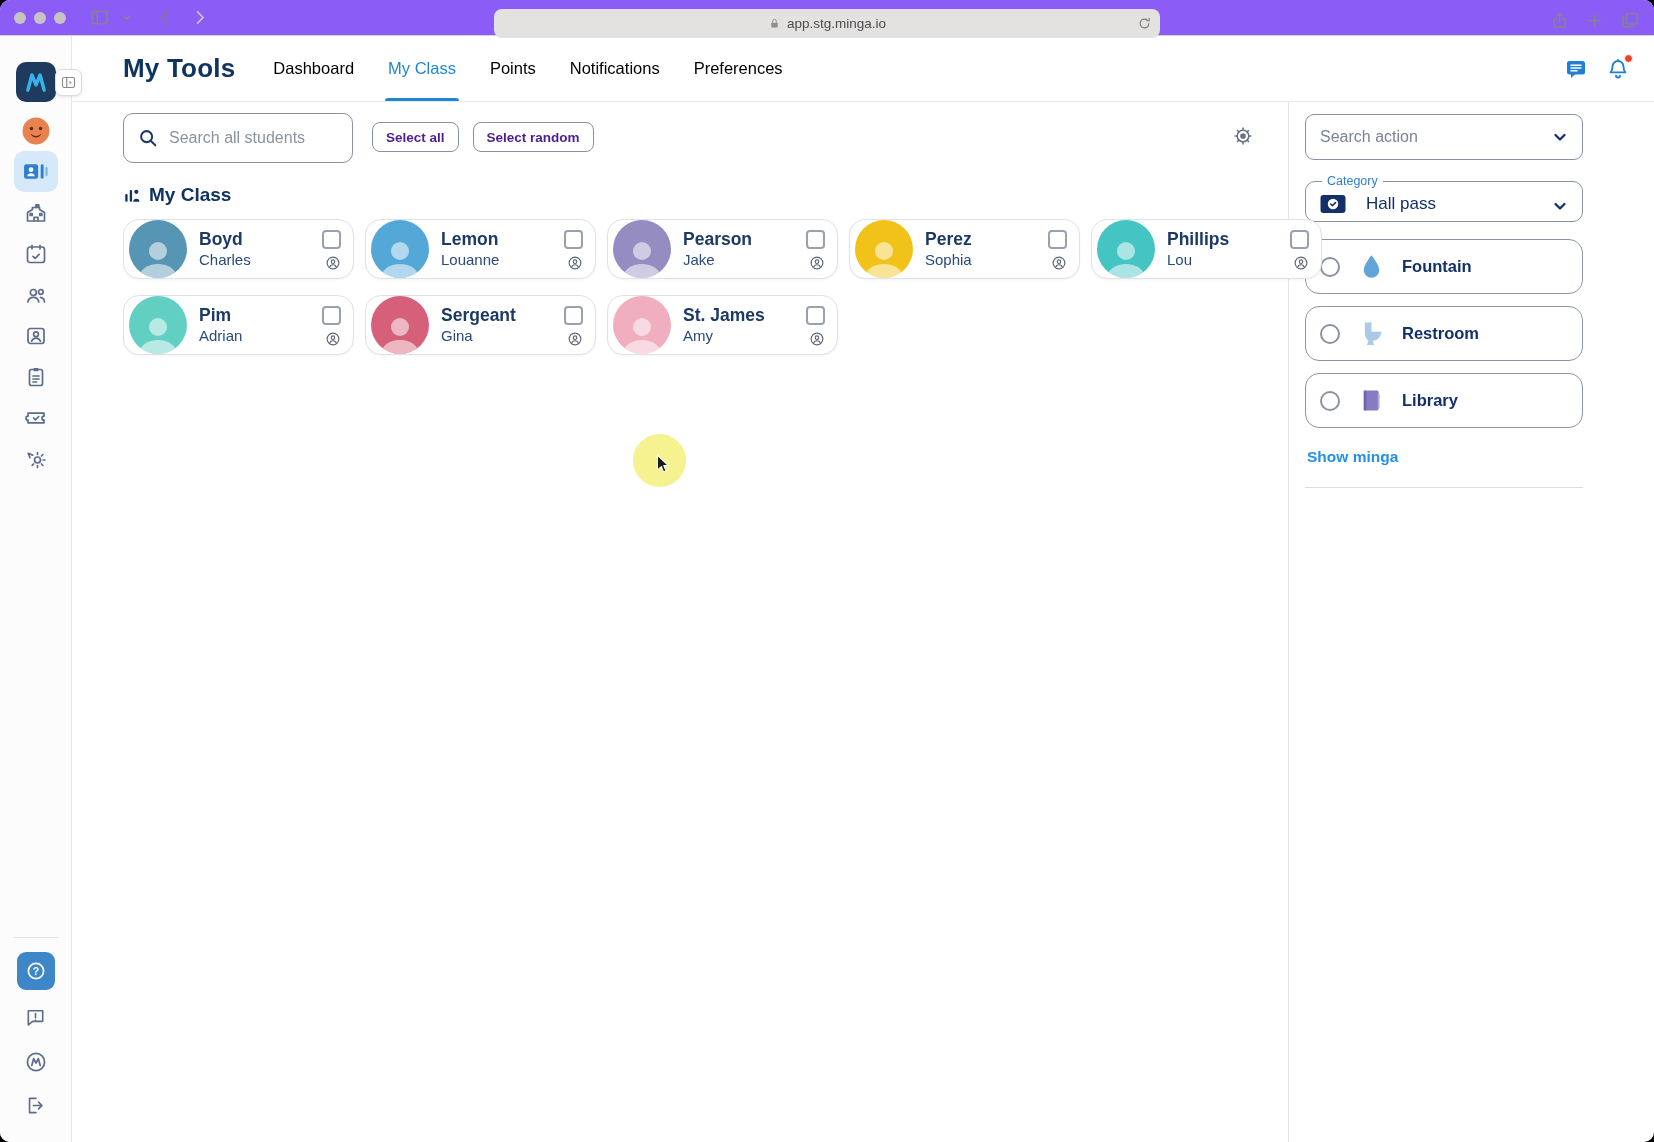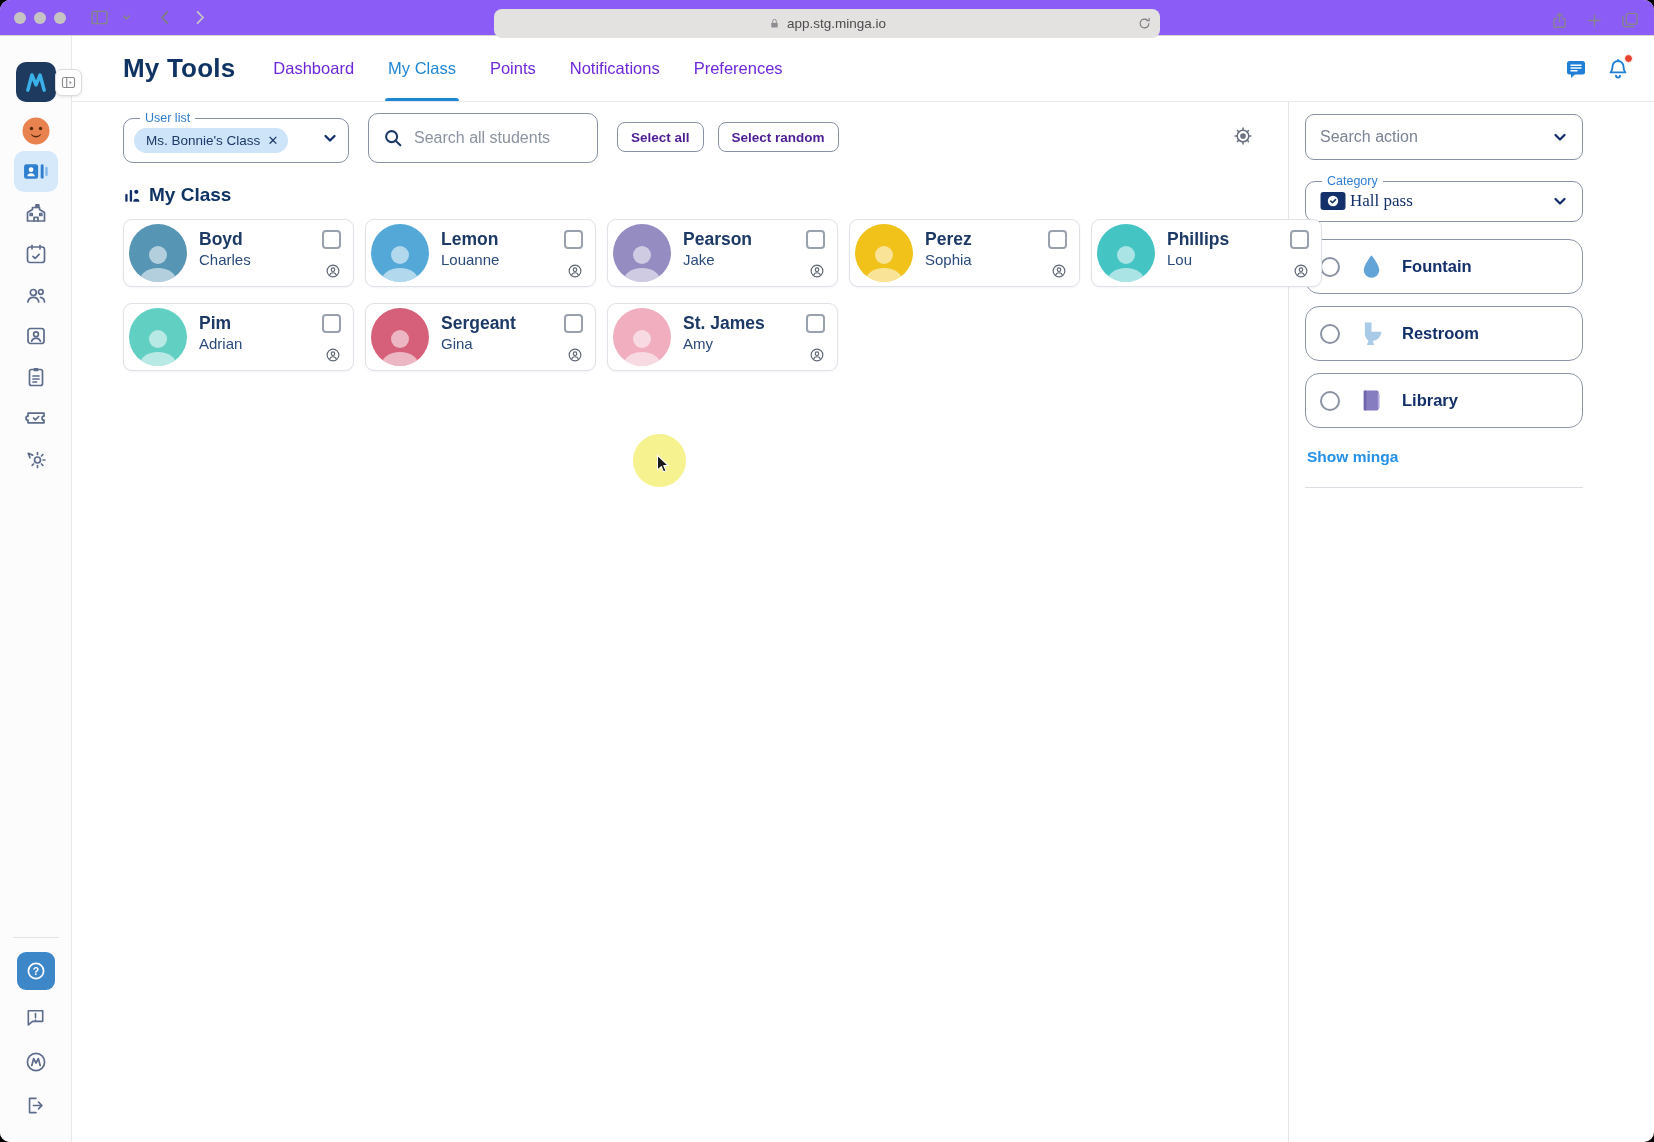--- a/index.html
+++ b/index.html
@@ -25,21 +25,21 @@
   .sb-item { width:44px; height:41px; border-radius:10px; display:flex; align-items:center; justify-content:center; cursor:pointer; }
   .sb-item.active { background:#d5e9fb; }
   .sb-bottom { margin-top:auto; display:flex; flex-direction:column; align-items:center; gap:3px; padding-top:14px; border-top:1px solid #e4e4e6; width:46px; }
   .sb-item.highlighted { background:#3d87c8; width:38px; height:38px; border-radius:9px; margin-bottom:4px; }
   svg.line { fill:none; stroke:#5d6c8a; stroke-width:1.7; stroke-linecap:round; stroke-linejoin:round; }
 
   .content { flex:1; display:flex; flex-direction:column; min-width:0; }
   .app-header { height:66px; flex:0 0 auto; display:flex; align-items:center; padding:0 24px 0 51px; border-bottom:1px solid #e8eaee; }
   .page-title { font-size:26px; font-weight:bold; color:#0f3464; margin-right:38px; letter-spacing:.2px; }
   .nav-tabs { display:flex; gap:34px; height:100%; }
-  .tab { position:relative; display:flex; align-items:center; height:100%; font-size:16.5px; color:#6d28d9; cursor:pointer; }
+  .tab { position:relative; display:flex; align-items:center; height:100%; font-size:16.5px; color:#000000; cursor:pointer; }
   .tab.active { color:#1f86d6; }
   .tab.active::after { content:""; position:absolute; left:-3px; right:-3px; bottom:0; height:3px; border-radius:3px 3px 0 0; background:#1f86d6; }
   .header-icons { margin-left:auto; display:flex; gap:18px; align-items:center; }
   .bell-wrap { position:relative; }
   .red-dot { position:absolute; top:-3px; right:-3px; width:9px; height:9px; border-radius:50%; background:#e8432e; border:1.5px solid #fff; }
 
   .body { flex:1; display:flex; min-height:0; }
   .main { flex:1; min-width:0; padding:9px 20px 0 51px; position:relative; }
 
   
@@ -54,36 +54,36 @@
   .searchbox { width:230px; height:50px; border:1px solid #8792a3; border-radius:10px; display:flex; align-items:center; gap:10px; padding:0 13px; margin-top:2px; }
   .searchbox input { border:none; outline:none; background:transparent; font-size:16px; color:#2c3b52; width:100%; font-family:inherit; }
   .searchbox input::placeholder { color:#8b93a0; }
   .small-btn { height:30px; border:1px solid #8792a3; border-radius:8px; background:#fff; font-size:13.5px; font-weight:bold; color:#4c1d95; padding:0 13px; display:flex; align-items:center; cursor:pointer; font-family:inherit; white-space:nowrap; }
   .sel-random { margin-left:-5px; }
   .gear-btn { margin-left:auto; margin-right:14px; background:none; border:none; cursor:pointer; }
 
   
   .section-title { display:flex; align-items:center; gap:8px; margin:21px 0 13px; font-size:19px; font-weight:bold; color:#0f3464; }
   .grid { display:grid; grid-template-columns:repeat(5,231px); gap:16px 11px; }
-  .card { height:68px; border:1px solid #dfe2e8; border-radius:9px; background:#fff; position:relative; display:flex; align-items:center; padding:0 10px 0 5px; box-shadow:0 1px 2px rgba(16,36,94,.05); cursor:pointer; }
+  .card { height:60px; border:1px solid #dfe2e8; border-radius:16px; background:#fff; position:relative; display:flex; align-items:center; padding:0 10px 0 5px; box-shadow:0 1px 2px rgba(16,36,94,.05); cursor:pointer; }
   .avatar { width:58px; height:58px; border-radius:50%; overflow:hidden; flex:0 0 auto; display:flex; align-items:flex-end; justify-content:center; }
   .card-names { margin-left:12px; align-self:flex-start; padding-top:9px; display:flex; flex-direction:column; gap:1px; }
   .last-name { font-size:17.5px; font-weight:bold; color:#1d3a66; }
   .first-name { font-size:15px; color:#2a4a7a; }
   .checkbox { position:absolute; top:10px; right:12px; width:19px; height:19px; border:2px solid #98a1ad; border-radius:4px; background:#fff; cursor:pointer; }
   .account-badge { position:absolute; bottom:7px; right:12px; line-height:0; }
 
   .click-indicator { position:absolute; left:633px; top:434px; width:53px; height:53px; border-radius:50%; background:#f6f28f; z-index:20; display:flex; align-items:center; justify-content:center; pointer-events:none; }
 
   
   .panel { width:366px; flex:0 0 auto; border-left:1px solid #e3e5e9; padding:12px 71px 0 16px; }
   .select-box { height:46px; border:1px solid #8792a3; border-radius:9px; display:flex; align-items:center; justify-content:space-between; padding:0 14px; cursor:pointer; }
   .select-placeholder { font-size:16px; color:#7a8494; }
   .category { height:48px; margin-top:14px; display:block; cursor:pointer; }
-  .category-row { display:flex; align-items:center; gap:4px; height:26px; padding:0 4px;font-family:Liberation Serif, serif; }
+  .category-row { display:flex; align-items:flex-end; gap:20px; height:26px; padding:0 4px; }
   .category-value { font-size:17px; color:#14306b; }
   .category-row .chev { margin-left:auto; }
   .options { margin-top:17px; display:flex; flex-direction:column; gap:12px; }
   .option { height:55px; border:1px solid #8b95a5; border-radius:14px; display:flex; align-items:center; padding:0 14px; cursor:pointer; background:#fff; }
   .option.selected { border-color:transparent; background:#d8eafb; }
   .radio { width:20px; height:20px; border:2px solid #8a93a3; border-radius:50%; background:#fff; flex:0 0 auto; display:flex; align-items:center; justify-content:center; }
   .option.selected .radio { border-color:#17305e; }
   .option.selected .radio::after { content:""; width:11px; height:11px; border-radius:50%; background:#1c74d9; }
   .opt-icon { width:36px; margin-left:13px; display:flex; justify-content:center; line-height:0; }
   .opt-label { margin-left:13px; font-size:16.5px; font-weight:bold; color:#14306b; }
@@ -312,34 +312,20 @@
               </svg>
             <span class="red-dot"></span>
           </span>
         </div>
       </header>
 
       <div class="body">
 
         <main class="main">
           <div class="filter-row">
-            <fieldset class="outlined userlist">
-              <legend>User list</legend>
-              <div class="userlist-row">
-                <span class="chip">
-                  <span>Ms. Bonnie's Class</span>
-                  <span class="x">✕</span>
-                </span>
-                <span class="chev">
-                  <svg viewBox="0 0 16 16" width="16" height="16">
-                      <path d="M3.5 6 L8 10.5 L12.5 6" fill="none" stroke="#14306b" stroke-width="2.3" stroke-linecap="round" stroke-linejoin="round"></path>
-                    </svg>
-                </span>
-              </div>
-            </fieldset>
 
             <div class="searchbox">
               <span style="line-height:0">
                 <svg viewBox="0 0 24 24" width="22" height="22" fill="none" stroke="#1d3a66" stroke-width="2.2" stroke-linecap="round">
                     <circle cx="10.5" cy="10.5" r="6"></circle>
                     <path d="M15.2 15.2 L20 20"></path>
                   </svg>
               </span>
               <input type="text" placeholder="Search all students" style="">
             </div>

